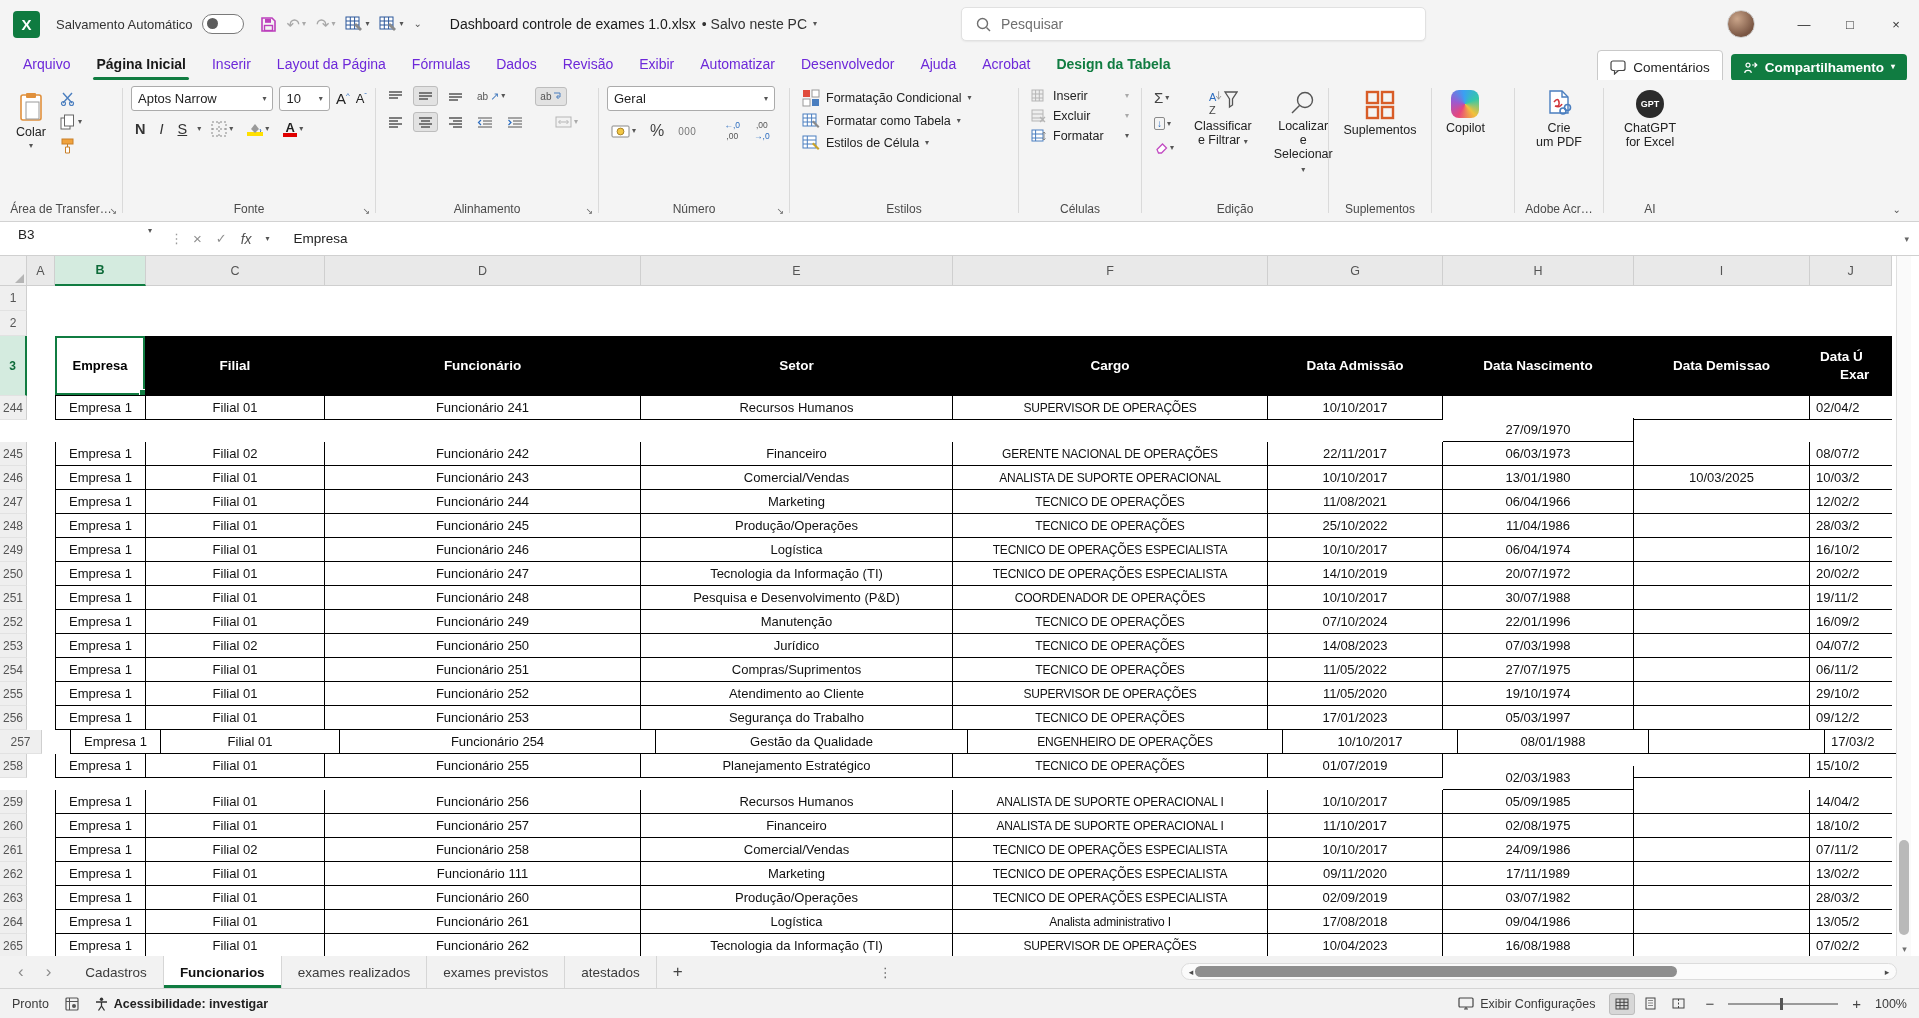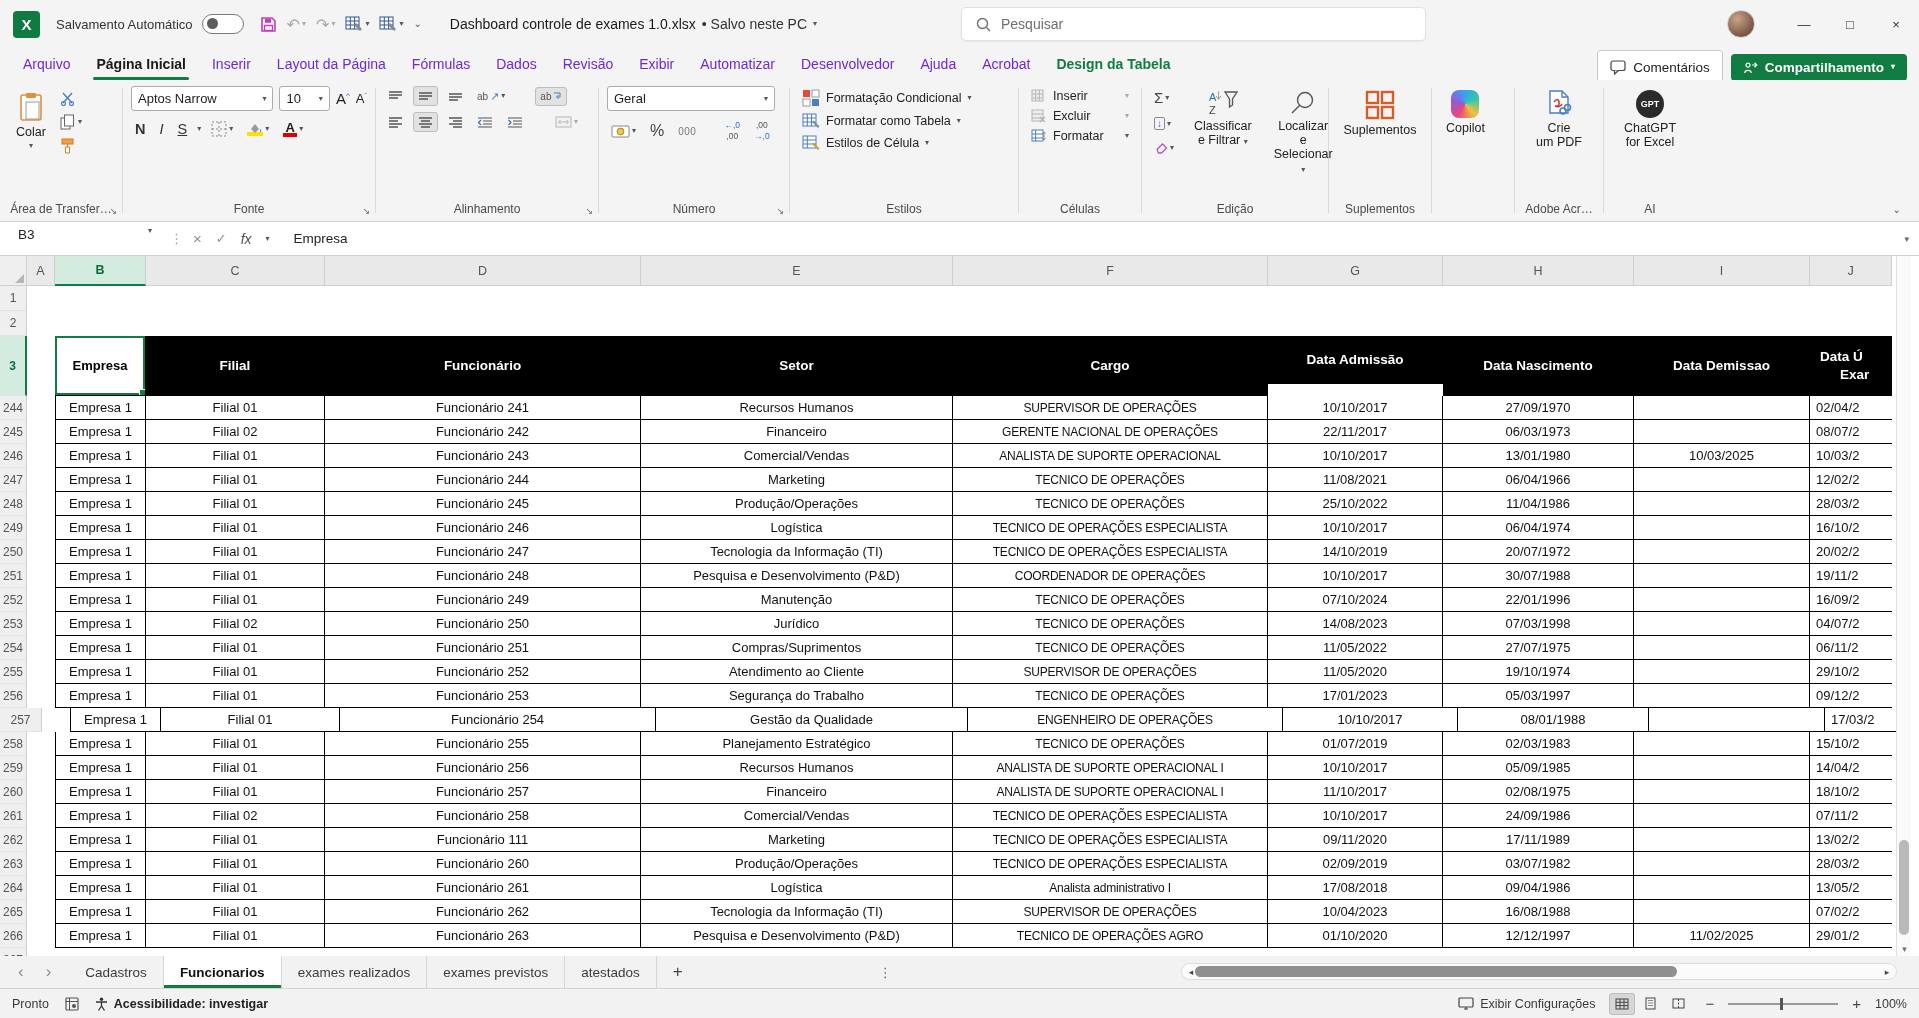--- a/index.html
+++ b/index.html
@@ -587,38 +587,38 @@
       <div class="spacercell" style="width: 1865px; height: 25px;"></div>
     </div>
     <div class="grow">
       <div class="gut sel" style="width: 27px; height: 60px;">3</div>
       <div class="spacercell" style="width: 28px; height: 60px;"></div>
       <div class="cell activecell" style="width: 91px; height: 60px;">Empresa<span class="handle"></span></div>
       <div class="cell hcell" style="width: 179px; height: 60px;">Filial</div>
       <div class="cell hcell" style="width: 316px; height: 60px;">Funcionário</div>
       <div class="cell hcell" style="width: 312px; height: 60px;">Setor</div>
       <div class="cell hcell" style="width: 315px; height: 60px;">Cargo</div>
-      <div class="cell hcell" style="width: 175px; height: 48px;">Data Admissão</div>
+      <div class="cell hcell" style="width: 175px; height: 60px;">Data Admissão</div>
       <div class="cell hcell" style="width: 191px; height: 60px;">Data Nascimento</div>
       <div class="cell hcell" style="width: 176px; height: 60px;">Data Demissao</div>
       <div class="cell hcell lastcol" style="width: 82px; height: 60px;">
         <span style="padding-left: 10px;">Data Ú</span>
         <span style="padding-left: 30px;">Exar</span>
       </div>
     </div>
     <div class="grow">
       <div class="gut" style="width: 27px; height: 24px;">244</div>
       <div class="spacercell" style="width: 28px; height: 24px;"></div>
       <div class="cell first" style="width: 91px; height: 24px;">Empresa 1</div>
       <div class="cell" style="width: 179px; height: 24px;">Filial 01</div>
       <div class="cell" style="width: 316px; height: 24px;">Funcionário 241</div>
       <div class="cell" style="width: 312px; height: 24px;">Recursos Humanos</div>
       <div class="cell cargo" style="width: 315px; height: 24px;">SUPERVISOR DE OPERAÇÕES</div>
       <div class="cell" style="width: 175px; height: 24px;">10/10/2017</div>
-      <div class="cell" style="width: 191px; height: 24px;">27/09/1970</div>
+      <div class="cell" style="width: 191px; height: 24px; margin-top: 22px;">27/09/1970</div>
       <div class="cell" style="width: 176px; height: 24px;"></div>
       <div class="cell lastcol-data" style="width: 82px; height: 24px;">02/04/2</div>
     </div>
     <div class="grow">
       <div class="gut" style="width: 27px; height: 24px;">245</div>
       <div class="spacercell" style="width: 28px; height: 24px;"></div>
       <div class="cell first" style="width: 91px; height: 24px;">Empresa 1</div>
       <div class="cell" style="width: 179px; height: 24px;">Filial 02</div>
       <div class="cell" style="width: 316px; height: 24px;">Funcionário 242</div>
       <div class="cell" style="width: 312px; height: 24px;">Financeiro</div>
@@ -786,21 +786,21 @@
     </div>
     <div class="grow">
       <div class="gut" style="width: 27px; height: 24px;">258</div>
       <div class="spacercell" style="width: 28px; height: 24px;"></div>
       <div class="cell first" style="width: 91px; height: 24px;">Empresa 1</div>
       <div class="cell" style="width: 179px; height: 24px;">Filial 01</div>
       <div class="cell" style="width: 316px; height: 24px;">Funcionário 255</div>
       <div class="cell" style="width: 312px; height: 24px;">Planejamento Estratégico</div>
       <div class="cell cargo" style="width: 315px; height: 24px;">TECNICO DE OPERAÇÕES</div>
       <div class="cell" style="width: 175px; height: 24px;">01/07/2019</div>
-      <div class="cell" style="width: 191px; height: 24px;">02/03/1983</div>
+      <div class="cell" style="width: 191px; height: 24px; margin-top: 12px;">02/03/1983</div>
       <div class="cell" style="width: 176px; height: 24px;"></div>
       <div class="cell lastcol-data" style="width: 82px; height: 24px;">15/10/2</div>
     </div>
     <div class="grow">
       <div class="gut" style="width: 27px; height: 24px;">259</div>
       <div class="spacercell" style="width: 28px; height: 24px;"></div>
       <div class="cell first" style="width: 91px; height: 24px;">Empresa 1</div>
       <div class="cell" style="width: 179px; height: 24px;">Filial 01</div>
       <div class="cell" style="width: 316px; height: 24px;">Funcionário 256</div>
       <div class="cell" style="width: 312px; height: 24px;">Recursos Humanos</div>

